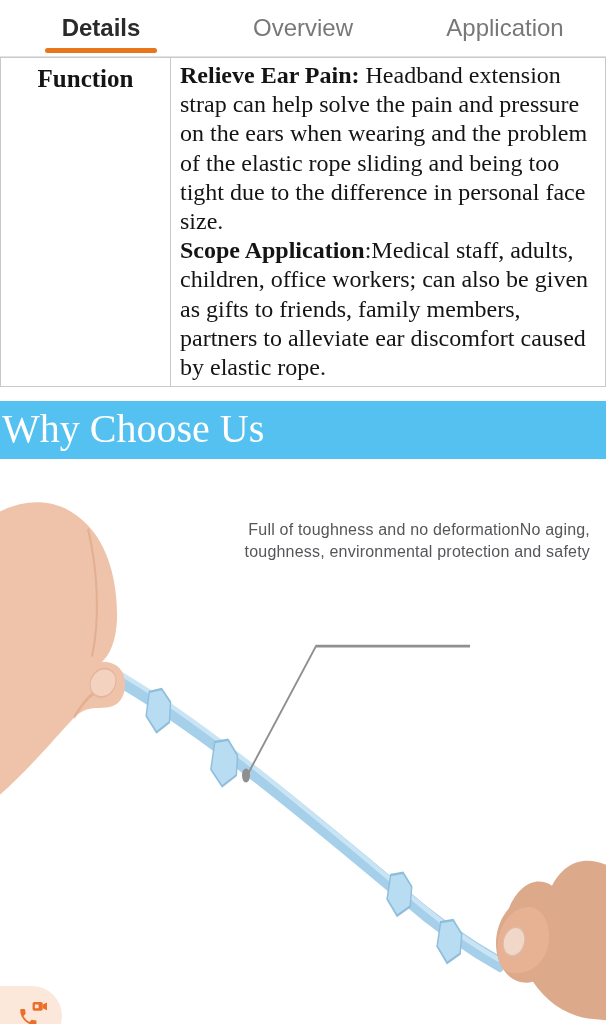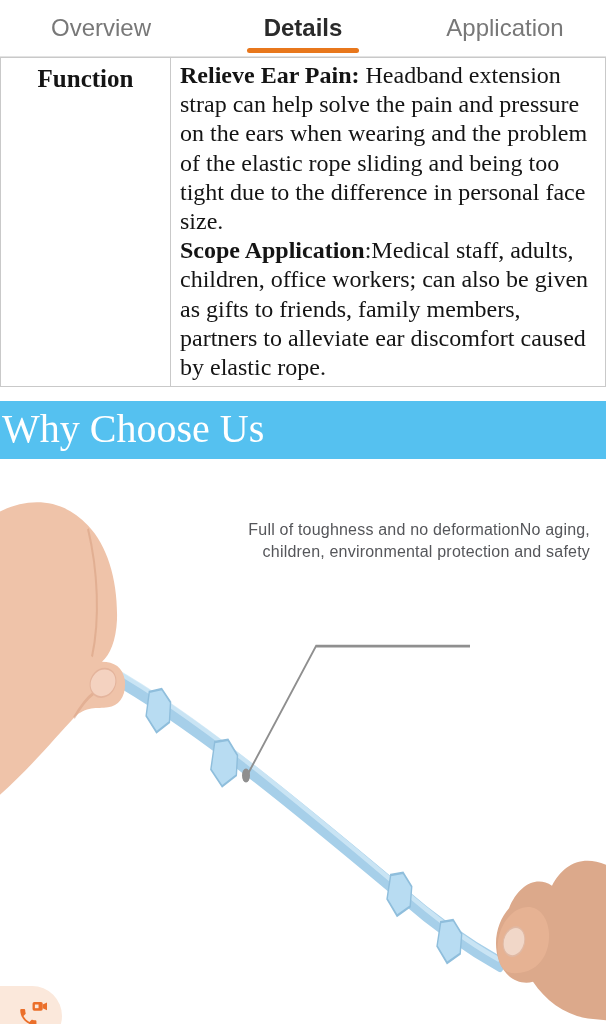--- a/index.html
+++ b/index.html
@@ -111,22 +111,22 @@
     justify-content:flex-end;
     padding-right:14px;
     cursor:pointer;
     border:none;
   }
 </style>
 </head>
 <body>
 
 <nav class="tabbar">
+  <div class="tab tab--active">Details</div>
   <div class="tab">Overview</div>
-  <div class="tab tab--active">Details</div>
   <div class="tab">Application</div>
 </nav>
 
 <section class="spec-table">
   <div class="spec-row">
     <div class="spec-label">Function</div>
     <div class="spec-content">
       <p><b>Relieve Ear Pain:</b><span> Headband extension strap can help solve the pain and pressure on the ears when wearing and the problem of the elastic rope sliding and being too tight due to the difference in personal face size.</span></p>
       <p><b>Scope Application</b><span>:Medical staff, adults, children, office workers; can also be given as gifts to friends, family members, partners to alleviate ear discomfort caused by elastic rope.</span></p>
     </div>
@@ -166,21 +166,21 @@
     </g>
 
     <g>
       <polyline points="470,107 316,107 248,180" fill="none" stroke="#8F8F8F" stroke-width="1.6"></polyline>
       <circle cx="246" cy="181" r="4" fill="#8F8F8F"></circle>
     </g>
   </svg>
 
   <div class="caption">
     <span>Full of toughness and no deformationNo aging,</span>
-    <span>children, environmental protection and safety</span>
+    <span>toughness, environmental protection and safety</span>
   </div>
 </section>
 
 <button class="float-call">
   <svg width="32" height="30" viewBox="0 0 28 28">
     <g fill="#EB6F2A">
       <g transform="translate(0.5,5) scale(0.84)">
         <path d="M6.62 10.79c1.44 2.83 3.76 5.14 6.59 6.59l2.2-2.2c.27-.27.67-.36 1.02-.24 1.12.37 2.33.57 3.57.57.55 0 1 .45 1 1V20c0 .55-.45 1-1 1-9.39 0-17-7.61-17-17 0-.55.45-1 1-1h3.5c.55 0 1 .45 1 1 0 1.25.2 2.45.57 3.57.11.35.03.74-.25 1.02l-2.2 2.2z"></path>
       </g>
       <g transform="translate(14.5,1)">

